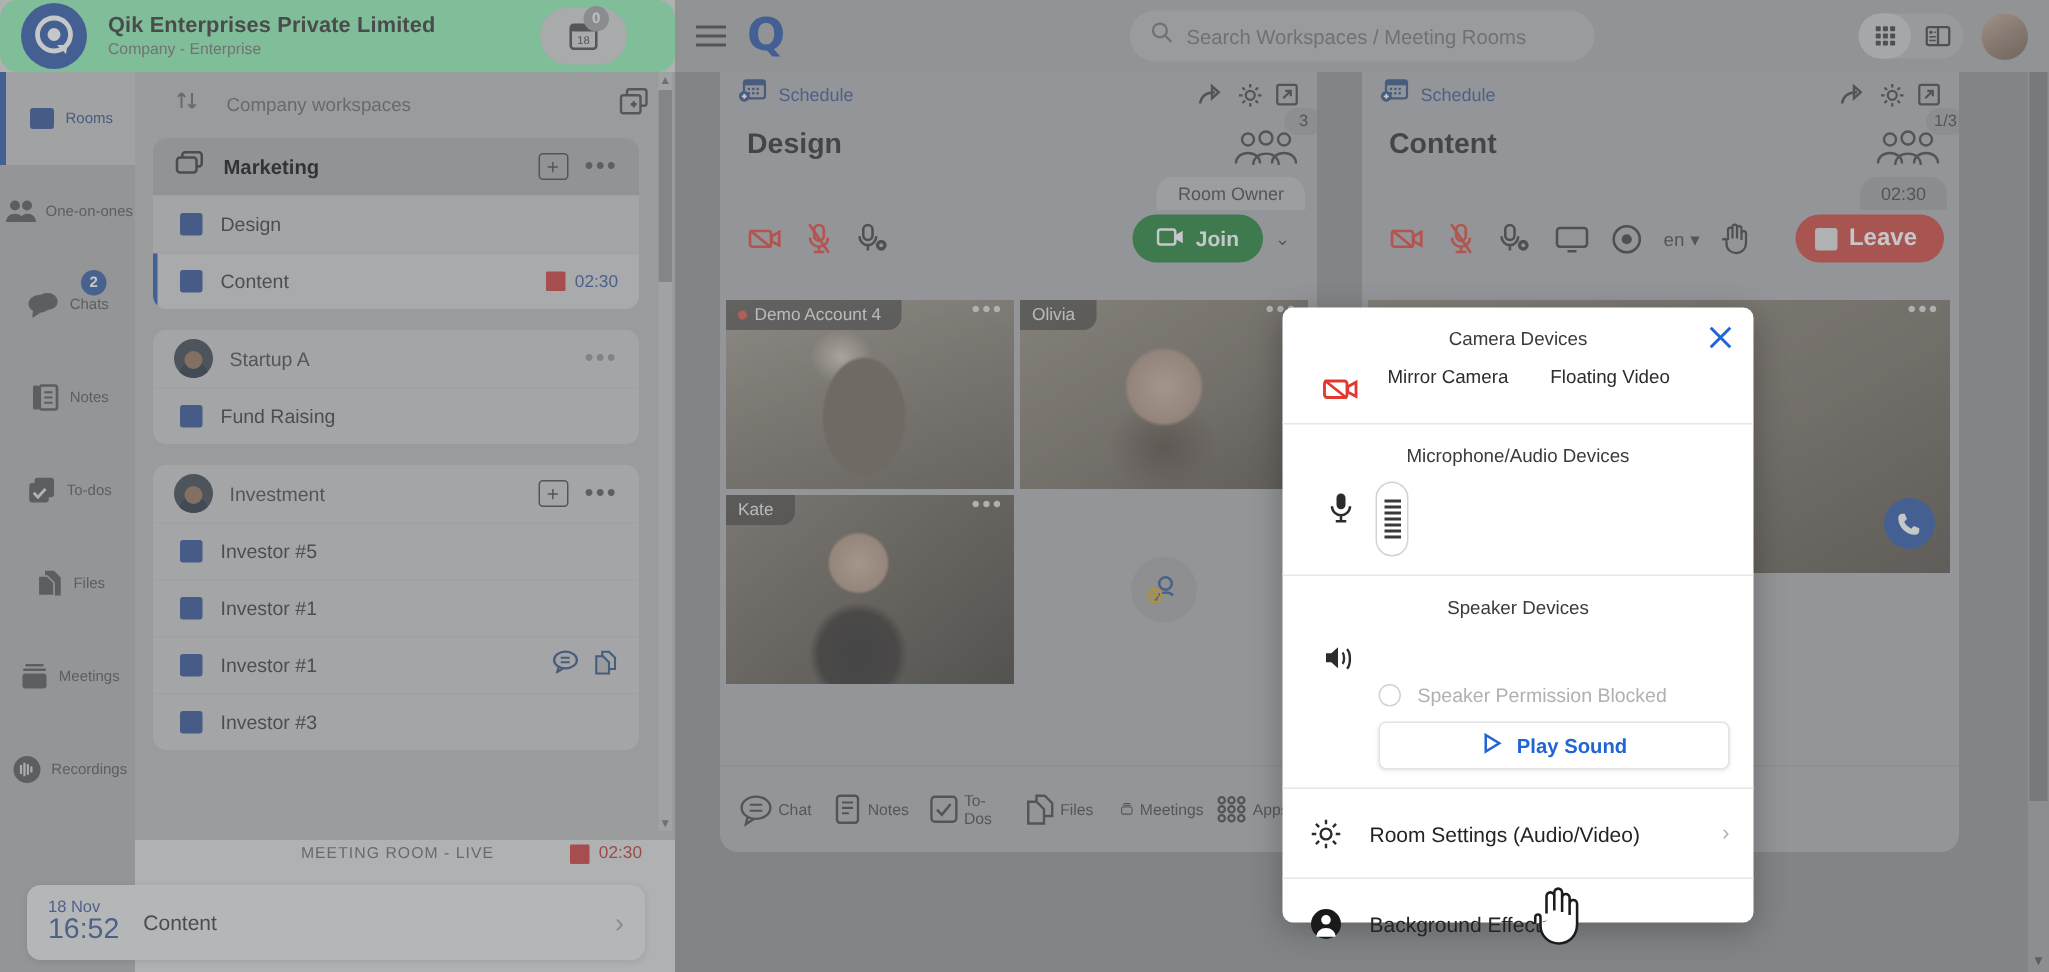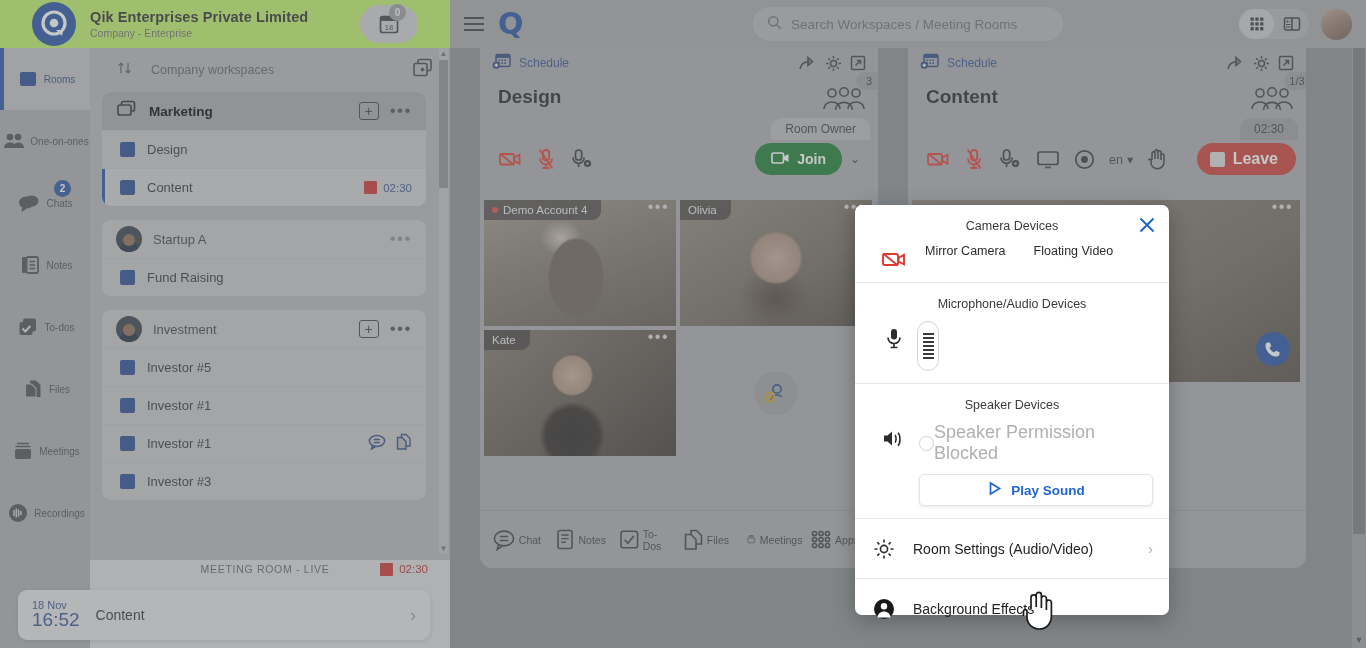--- a/index.html
+++ b/index.html
@@ -9,21 +9,21 @@
     overflow: hidden;
     background: #8b8d8f;
   }
   .app { position: relative; width: 1366px; height: 648px; }
 
   
   .dim { position: absolute; inset: 0; background: rgba(120,122,124,0.42); z-index: 50; pointer-events: none; }
 
   
   .left-col { position: absolute; left: 0; top: 0; width: 450px; height: 648px; background: #d9d9d9; }
-  .left-header { position: relative; height: 48px; background: #bef264; display: flex; align-items: center; padding-left: 32px; }
+  .left-header { position: relative; height: 48px; background: #86efac; display: flex; align-items: center; padding-left: 14px; border-radius: 12px; }
   .logo-circle {
     width: 44px; height: 44px; border-radius: 50%;
     background: #1f4fa3; display: flex; align-items: center; justify-content: center;
     flex: 0 0 auto;
   }
   .logo-circle svg { display: block; }
   .org-text { margin-left: 14px; }
   .org-name { font-size: 14.5px; font-weight: bold; color: #2a2a2a; letter-spacing: .1px; }
   .org-sub { font-size: 10.5px; color: #6d6d6d; margin-top: 2px; }
   .cal-pill {
@@ -251,21 +251,21 @@
     position: relative; cursor: pointer; background: #9a9a9a;
   }
   .tg .knob { position: absolute; top: 2px; left: 2px; width: 16px; height: 16px; border-radius: 50%; background: #fff; transition: left .12s; }
   .tg.on { background: #1f66d4; }
   .tg.on .knob { left: 22px; }
   .mic-meter {
     width: 22px; height: 50px; border: 1px solid #d3d3d3; border-radius: 11px;
     display: flex; flex-direction: column; align-items: center; justify-content: center; gap: 2px; background: #fff;
   }
   .mic-meter i { display: block; width: 11px; height: 2px; background: #3a3a3a; }
-  .spk-opt { display: flex; align-items: center; font-size: 18px; color: #b0b0b0; padding-left: 2px; }
+  .spk-opt { display: flex; align-items: center; gap: 11px; font-size: 13px; color: #b0b0b0; padding-left: 2px; margin-top: 34px; }
   .radio-empty { width: 15px; height: 15px; border-radius: 50%; border: 1.5px solid #d2d2d2; flex: 0 0 auto; }
   .play-btn {
     margin: 10px 0 0 2px; height: 32px; background: #fff; border: 1px solid #e3e3e3;
     border-radius: 5px; box-shadow: 0 1px 3px rgba(0,0,0,.09);
     display: flex; align-items: center; justify-content: center; gap: 9px;
     color: #1f66d4; font-size: 13.5px; font-weight: bold; cursor: pointer;
   }
   .m-item {
     height: 60px; display: flex; align-items: center; padding: 0 16px; gap: 16px;
     border-top: 1px solid #e6e6e6; cursor: pointer; font-size: 14px; color: #232323;

